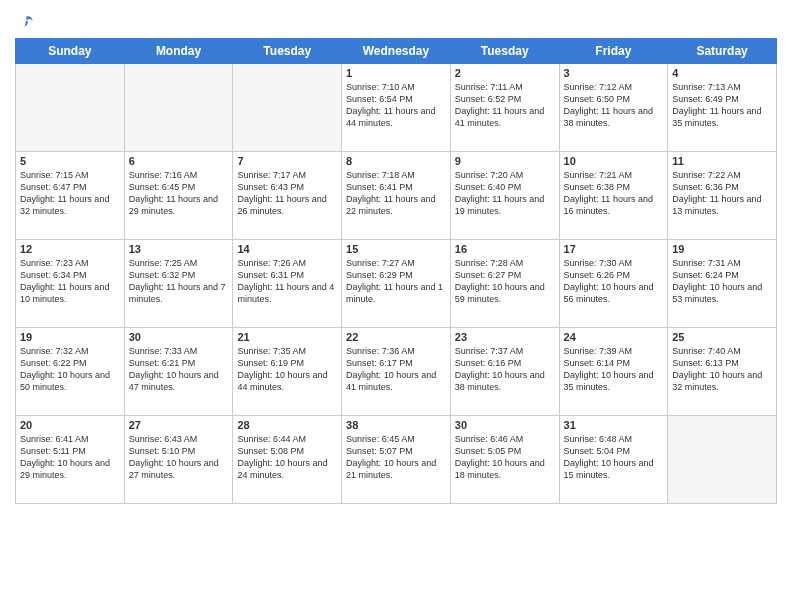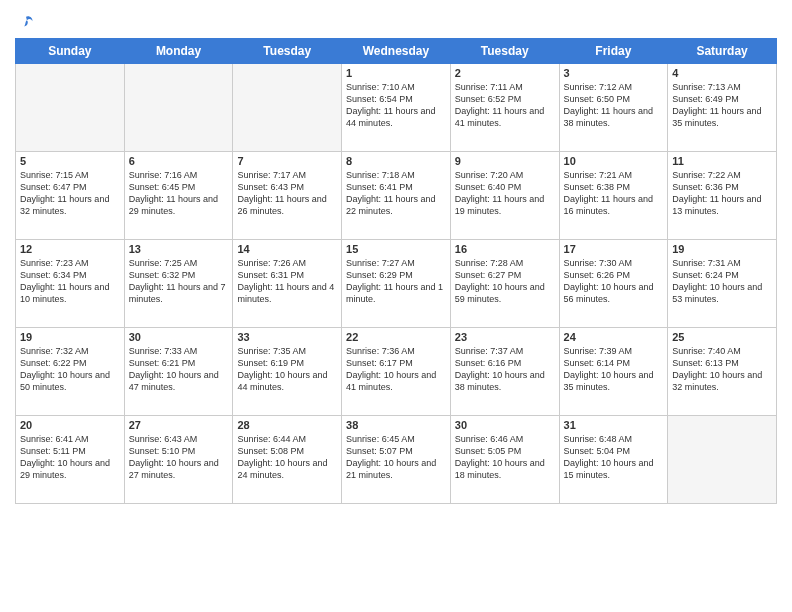--- a/index.html
+++ b/index.html
@@ -214,21 +214,21 @@
         <tr>
           <td>
             <div class="day-number">19</div>
             <div class="day-info">Sunrise: 7:32 AM<br>Sunset: 6:22 PM<br>Daylight: 10 hours and 50 minutes.</div>
           </td>
           <td>
             <div class="day-number">30</div>
             <div class="day-info">Sunrise: 7:33 AM<br>Sunset: 6:21 PM<br>Daylight: 10 hours and 47 minutes.</div>
           </td>
           <td>
-            <div class="day-number">33</div>
+            <div class="day-number">21</div>
             <div class="day-info">Sunrise: 7:35 AM<br>Sunset: 6:19 PM<br>Daylight: 10 hours and 44 minutes.</div>
           </td>
           <td>
             <div class="day-number">22</div>
             <div class="day-info">Sunrise: 7:36 AM<br>Sunset: 6:17 PM<br>Daylight: 10 hours and 41 minutes.</div>
           </td>
           <td>
             <div class="day-number">23</div>
             <div class="day-info">Sunrise: 7:37 AM<br>Sunset: 6:16 PM<br>Daylight: 10 hours and 38 minutes.</div>
           </td>

